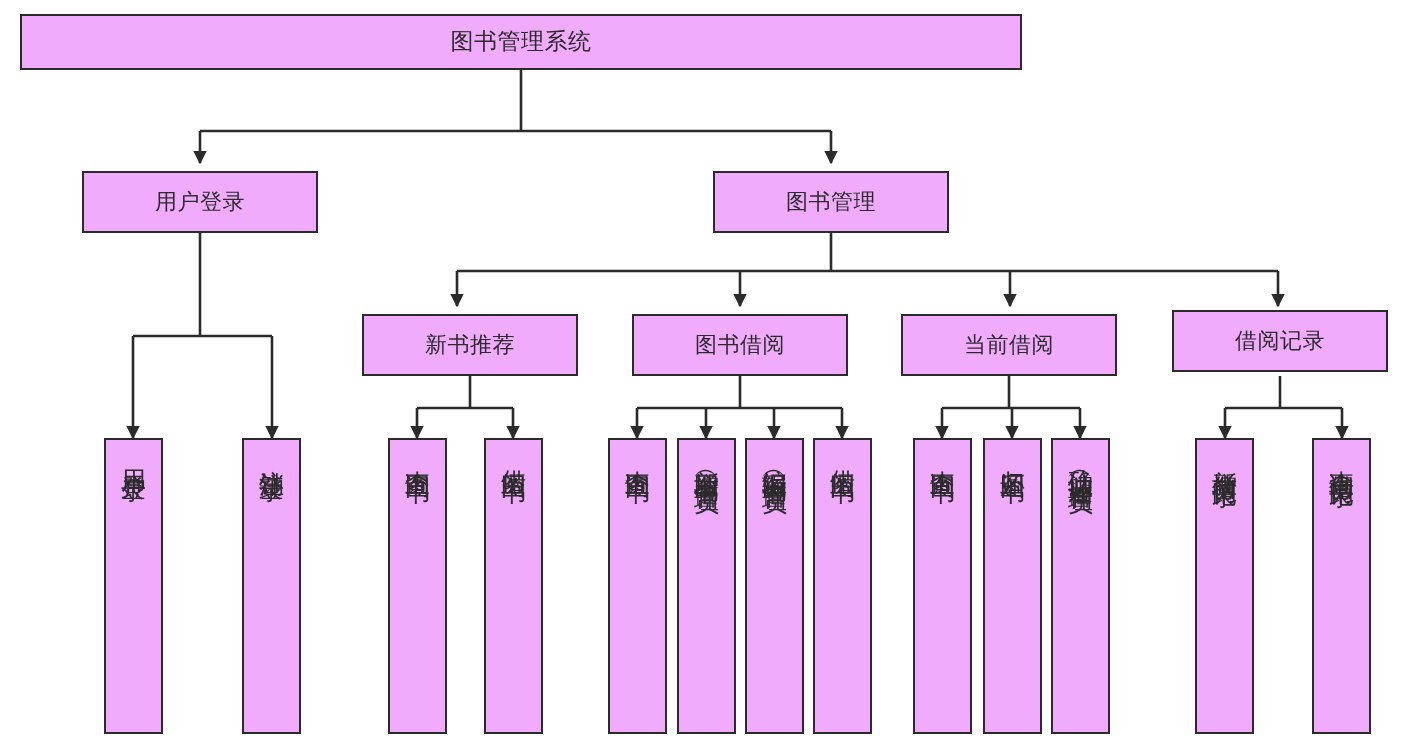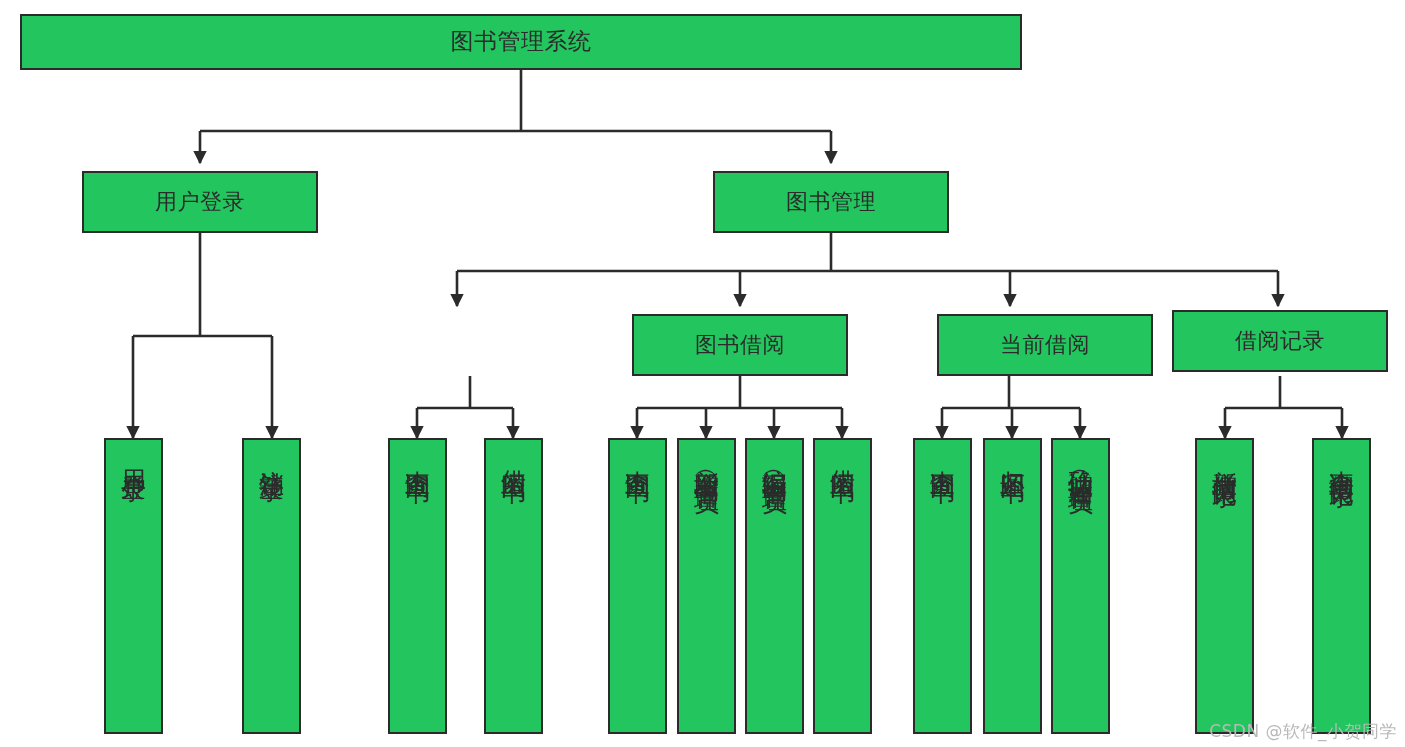--- a/index.html
+++ b/index.html
@@ -18,21 +18,21 @@
   }
   #wires{
     position:absolute;
     left:0; top:0;
     width:1405px; height:747px;
     pointer-events:none;
   }
   .node{
     position:absolute;
     box-sizing:border-box;
-    background:#22c55e;
+    background:#f0abfc;
     border:2.5px solid #2b2b2b;
     display:flex;
     align-items:center;
     justify-content:center;
     z-index:2;
   }
   .node .label{
     color:#2b2b2b;
     line-height:1.18;
     letter-spacing:0.5px;
@@ -130,24 +130,27 @@
     <span class="label">图书管理系统</span>
   </div>
 
   <div class="node h" style="left:82px;top:171px;width:236px;height:62px;">
     <span class="label">用户登录</span>
   </div>
   <div class="node h" style="left:713px;top:171px;width:236px;height:62px;font-family:Liberation Serif, serif;">
     <span class="label">图书管理</span>
   </div>
 
+  <div class="node h" style="left:362px;top:314px;width:216px;height:62px;">
+    <span class="label">新书推荐</span>
+  </div>
   <div class="node h" style="left:632px;top:314px;width:216px;height:62px;">
     <span class="label">图书借阅</span>
   </div>
-  <div class="node h" style="left:901px;top:314px;width:216px;height:62px;margin-left:36px;">
+  <div class="node h" style="left:901px;top:314px;width:216px;height:62px;">
     <span class="label">当前借阅</span>
   </div>
   <div class="node h" style="left:1172px;top:310px;width:216px;height:62px;">
     <span class="label">借阅记录</span>
   </div>
 
   <div class="node v" style="left:104px;top:438px;width:59px;height:296px;">
     <span class="label">用户登录</span>
   </div>
   <div class="node v" style="left:242px;top:438px;width:59px;height:296px;">
@@ -184,15 +187,14 @@
     <span class="label">确认归还（管理员）</span>
   </div>
 
   <div class="node v" style="left:1195px;top:438px;width:59px;height:296px;">
     <span class="label">新增借阅记录</span>
   </div>
   <div class="node v" style="left:1312px;top:438px;width:59px;height:296px;">
     <span class="label">查询借阅记录</span>
   </div>
 
-  <div class="watermark">CSDN @软件_小贺同学</div>
 
 </div>
 
 </body></html>

